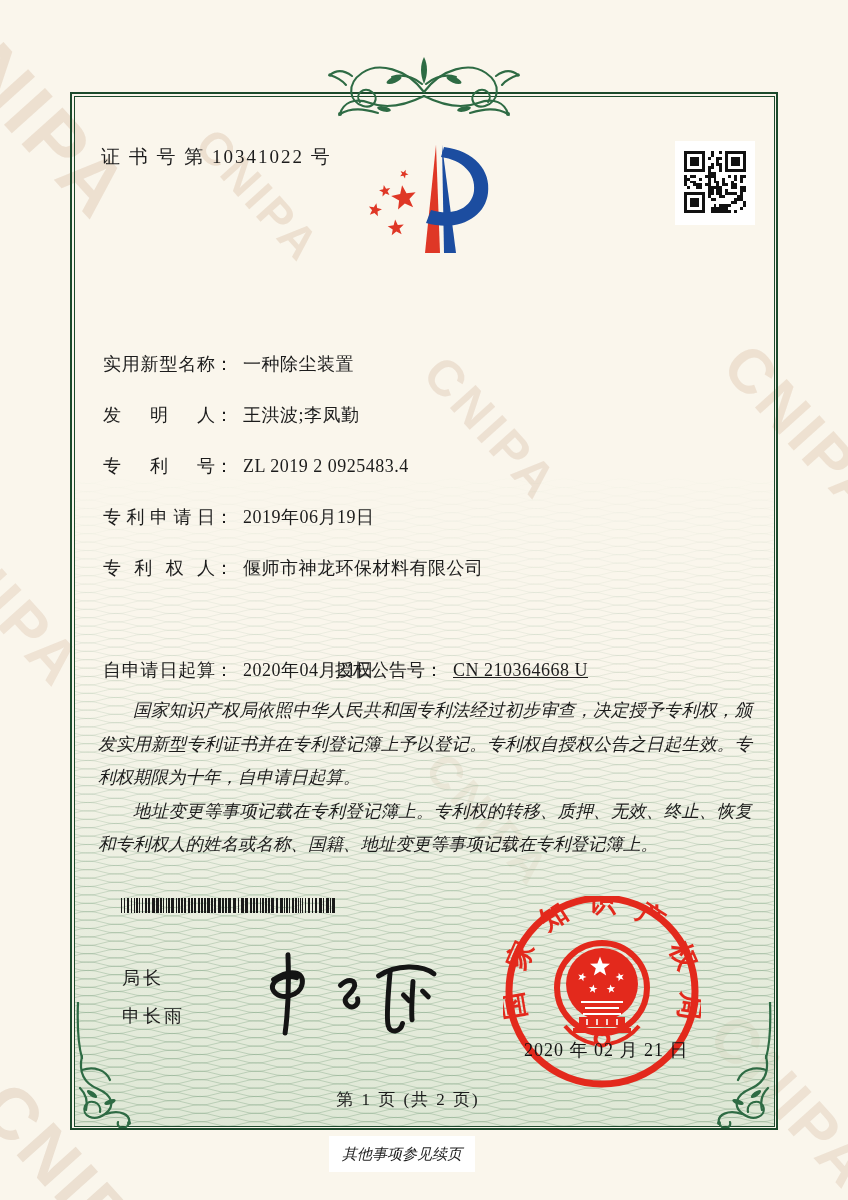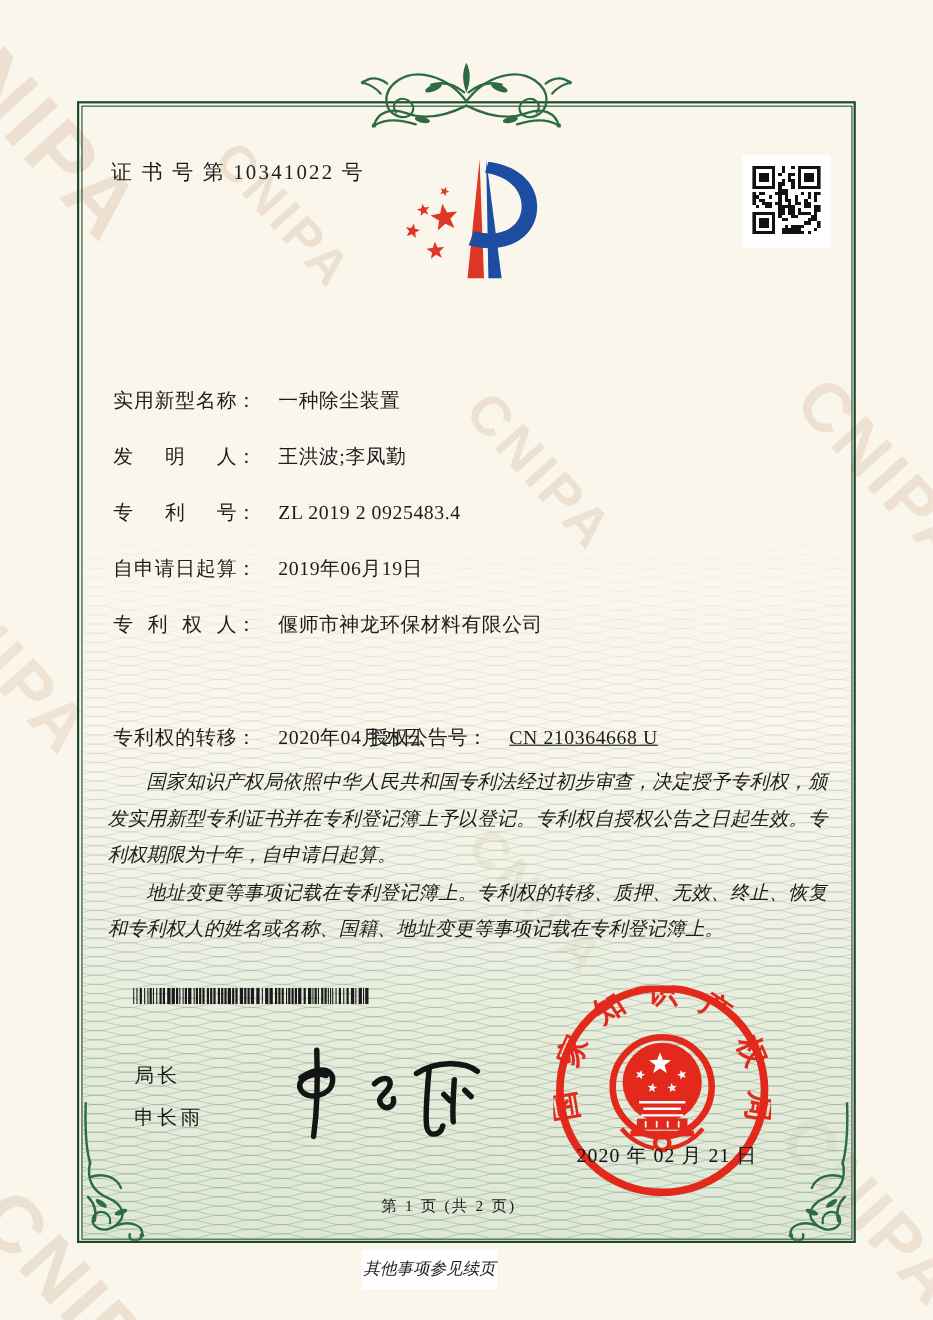--- a/index.html
+++ b/index.html
@@ -26,42 +26,42 @@
   .abs{position:absolute;z-index:3;}
   .cert-no{left:101px;top:144px;font-size:19px;letter-spacing:2px;}
   .qr-pad{left:675px;top:141px;width:80px;height:84px;background:#fff;}
   .qr-pad svg{position:absolute;left:9px;top:10px;}
   .title{left:70px;top:254px;width:708px;text-align:center;font-size:43px;
          font-weight:bold;letter-spacing:7px;}
 
   .frow{left:103px;width:660px;font-size:18px;line-height:24px;}
   .flabel{display:inline-block;width:112px;text-align:justify;text-align-last:justify;}
   .fcolon{display:inline-block;width:18px;}
-  .fvalue{margin-left:20px;letter-spacing:0.5px;}
+  .fvalue{margin-left:10px;letter-spacing:0.5px;}
   .fpair2{position:absolute;left:232px;top:0;text-decoration:underline;}
   .frow.r1{top:352px}.frow.r2{top:403px}.frow.r3{top:454px}.frow.r4{top:505px}
   .frow.r5{top:556px}.frow.r6{top:607px}.frow.r7{top:658px}
 
   .body-text{left:98px;top:694px;width:654px;font-size:17.5px;line-height:33.5px;
              text-align:justify;}
   .body-text p{margin:0;text-indent:2em;font-style:italic;}
 
   .barcode{left:121px;top:898px;}
   .signer{left:122px;font-size:18px;font-family:"Liberation Sans","DejaVu Sans",sans-serif;
           letter-spacing:3px;text-align:center;}
   .signer.t{top:966px}.signer.n{top:1004px}
   .signature{left:245px;top:943px;z-index:4;}
 
   .seal{left:503px;top:896px;z-index:4;}
   .seal-date{left:524px;top:1038px;width:170px;font-size:18px;letter-spacing:1px;
              color:#151515;z-index:5;}
 
-  .page-footer{left:70px;top:1088px;width:676px;text-align:center;font-size:14px;
+  .page-footer{left:70px;top:1088px;width:676px;text-align:center;font-size:17px;
                letter-spacing:2px;}
-  .note-box{left:329px;top:1136px;width:123px;height:36px;background:#fff;
+  .note-box{left:329px;top:1136px;width:146px;height:36px;background:#fff;
             text-align:center;line-height:36px;font-size:15px;font-style:italic;z-index:3;}
 </style>
 </head>
 <body>
 
 <div id="page">
 
   <div class="wm" style="left:-28px;top:-20px;font-size:80px;color:rgba(225,205,185,.55)">CNIPA</div>
   <div class="wm" style="left:225px;top:118px;font-size:46px;color:rgba(228,210,190,.6)">CNIPA</div>
   <div class="wm" style="left:455px;top:345px;font-size:50px;color:rgba(230,214,196,.65)">CNIPA</div>
@@ -435,27 +435,27 @@
   <div class="abs frow r1">
     <span class="flabel">实用新型名称</span><span class="fcolon">：</span><span class="fvalue">一种除尘装置</span>
   </div>
   <div class="abs frow r2">
     <span class="flabel">发明人</span><span class="fcolon">：</span><span class="fvalue">王洪波;李凤勤</span>
   </div>
   <div class="abs frow r3">
     <span class="flabel">专利号</span><span class="fcolon">：</span><span class="fvalue">ZL 2019 2 0925483.4</span>
   </div>
   <div class="abs frow r4">
-    <span class="flabel">自申请日起算</span><span class="fcolon">：</span><span class="fvalue">2019年06月19日</span>
+    <span class="flabel">专利申请日</span><span class="fcolon">：</span><span class="fvalue">2019年06月19日</span>
   </div>
   <div class="abs frow r5">
     <span class="flabel">专利权人</span><span class="fcolon">：</span><span class="fvalue">偃师市神龙环保材料有限公司</span>
   </div>
   <div class="abs frow r7">
-    <span class="flabel">专利权的转移</span><span class="fcolon">：</span><span class="fvalue">2020年04月21日</span>
+    <span class="flabel">自申请日起算</span><span class="fcolon">：</span><span class="fvalue">2020年04月21日</span>
     <span class="fpair2">
       <span class="flabel" style="width:auto">授权公告号</span><span class="fcolon">：</span><span class="fvalue">CN 210364668 U</span>
     </span>
   </div>
 
   <div class="abs body-text">
     <p>国家知识产权局依照中华人民共和国专利法经过初步审查，决定授予专利权，颁发实用新型专利证书并在专利登记簿上予以登记。专利权自授权公告之日起生效。专利权期限为十年，自申请日起算。</p>
     <p>地址变更等事项记载在专利登记簿上。专利权的转移、质押、无效、终止、恢复和专利权人的姓名或名称、国籍、地址变更等事项记载在专利登记簿上。</p>
   </div>
 

